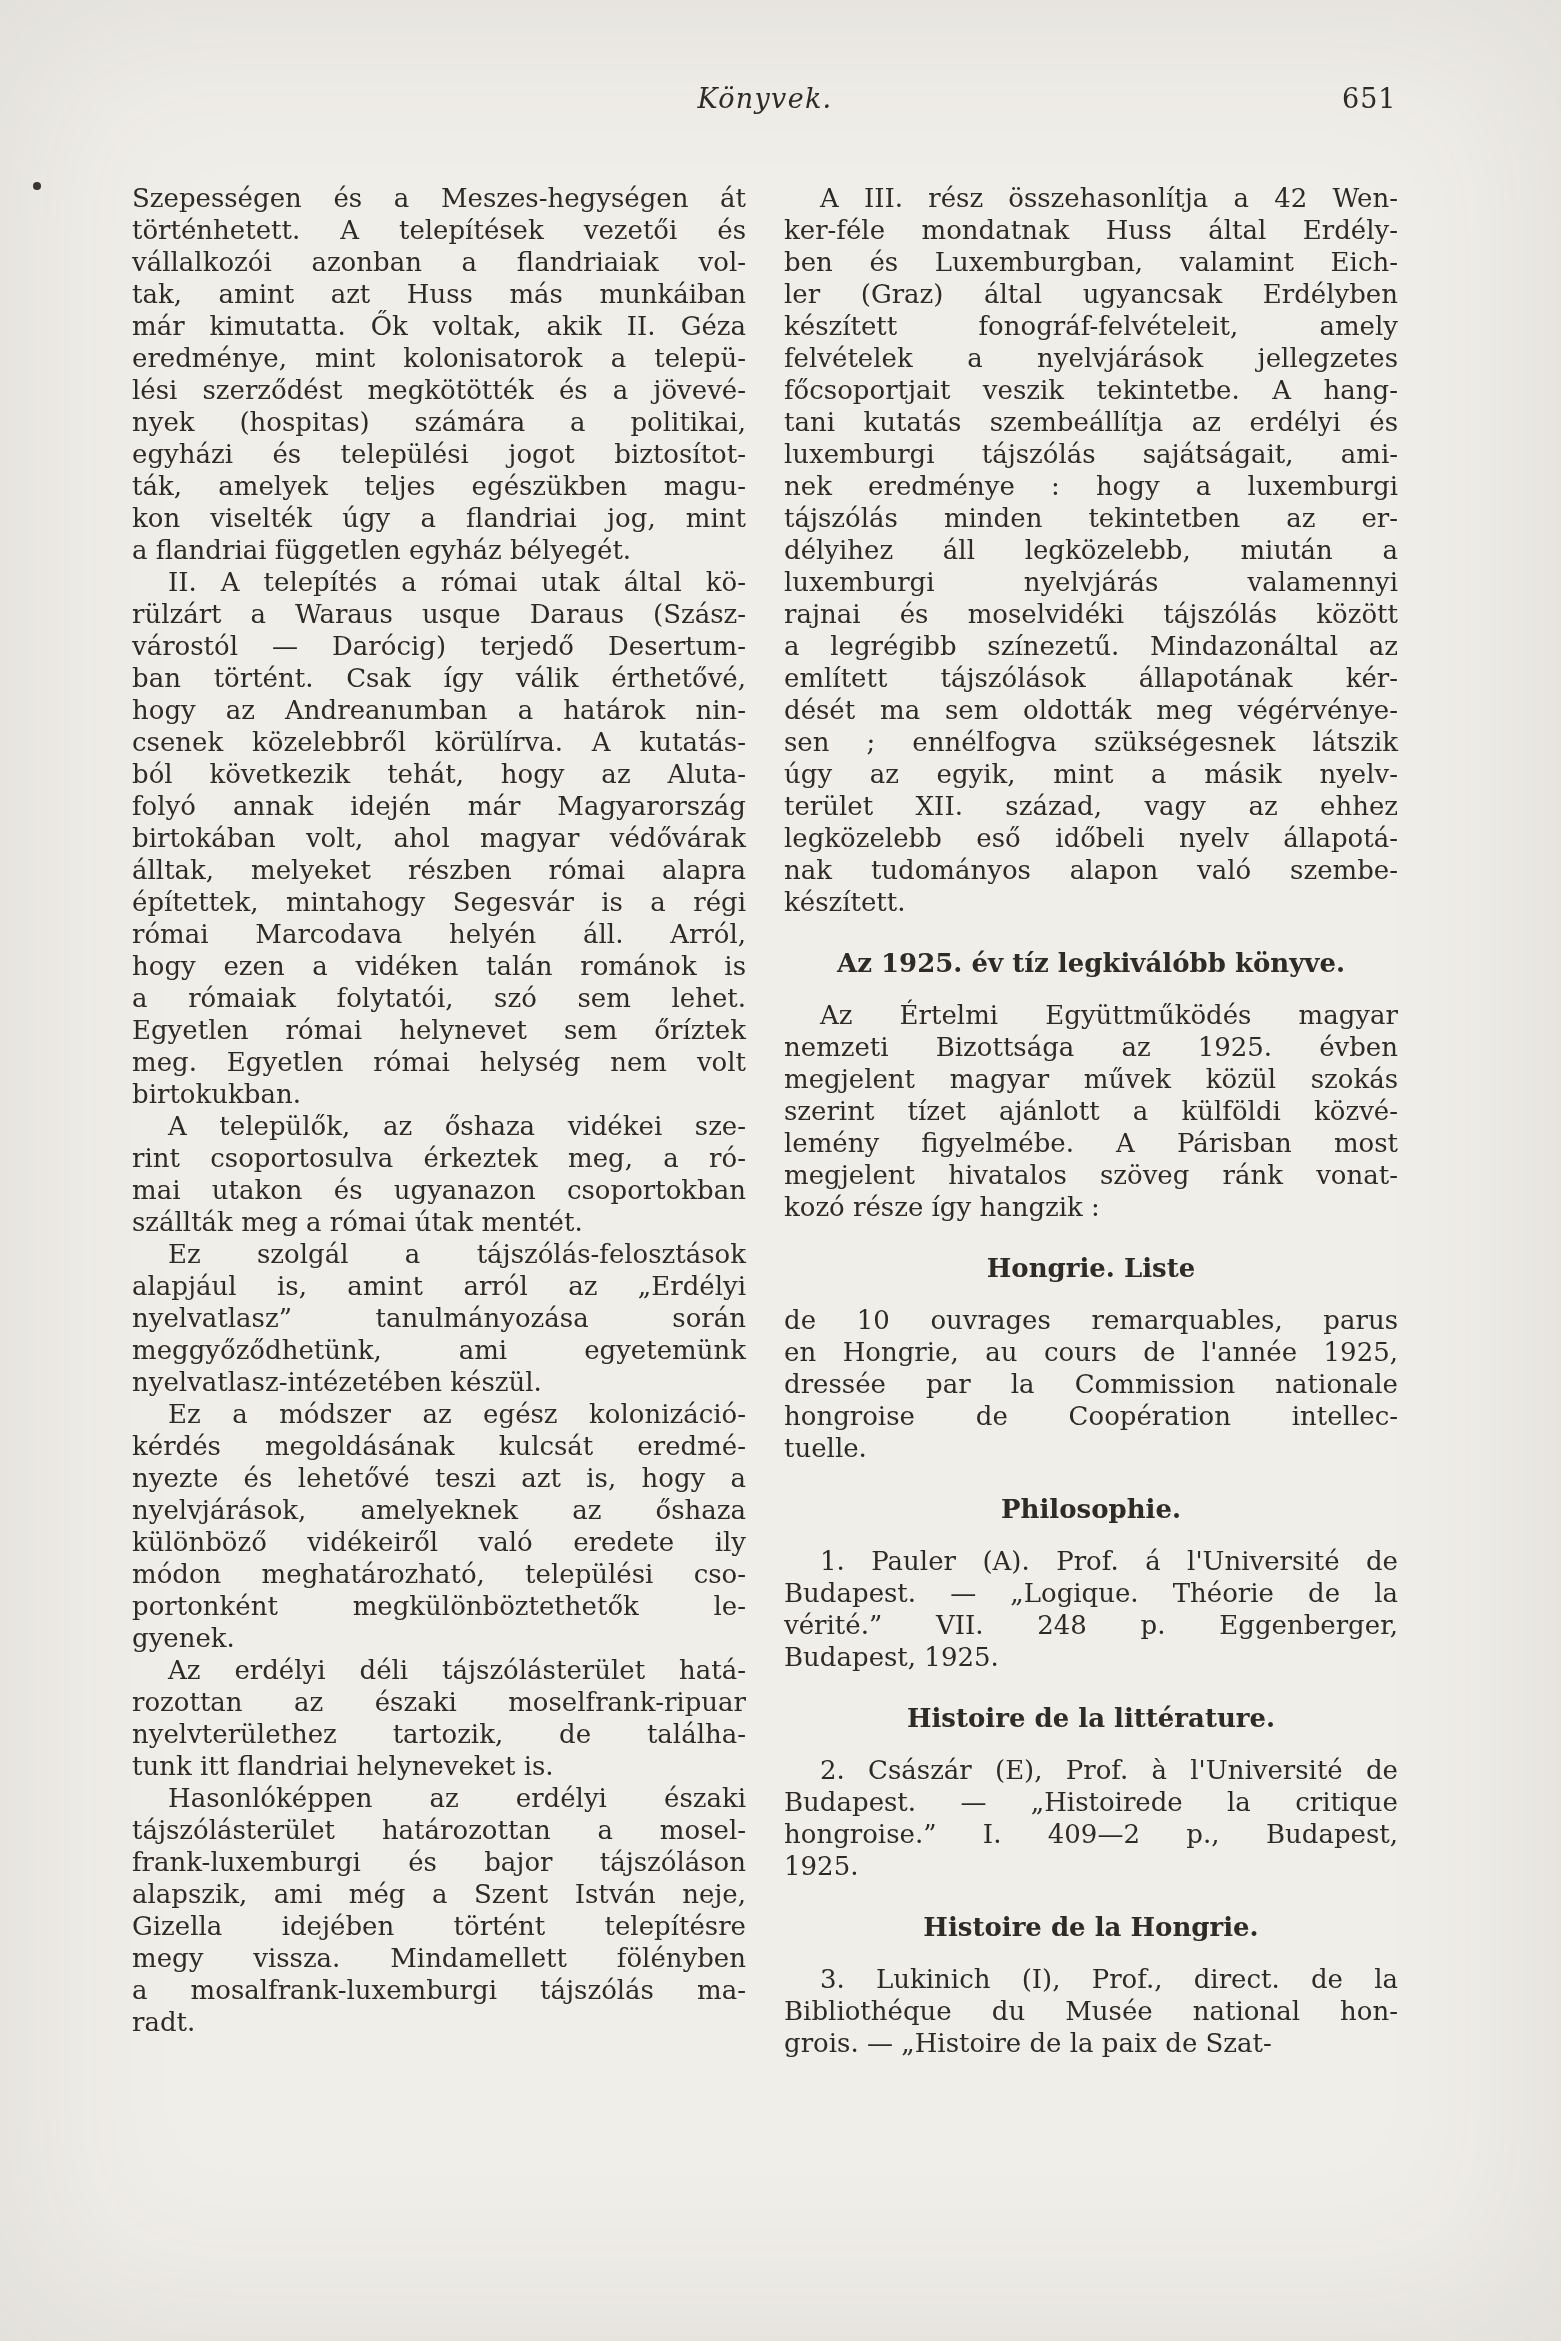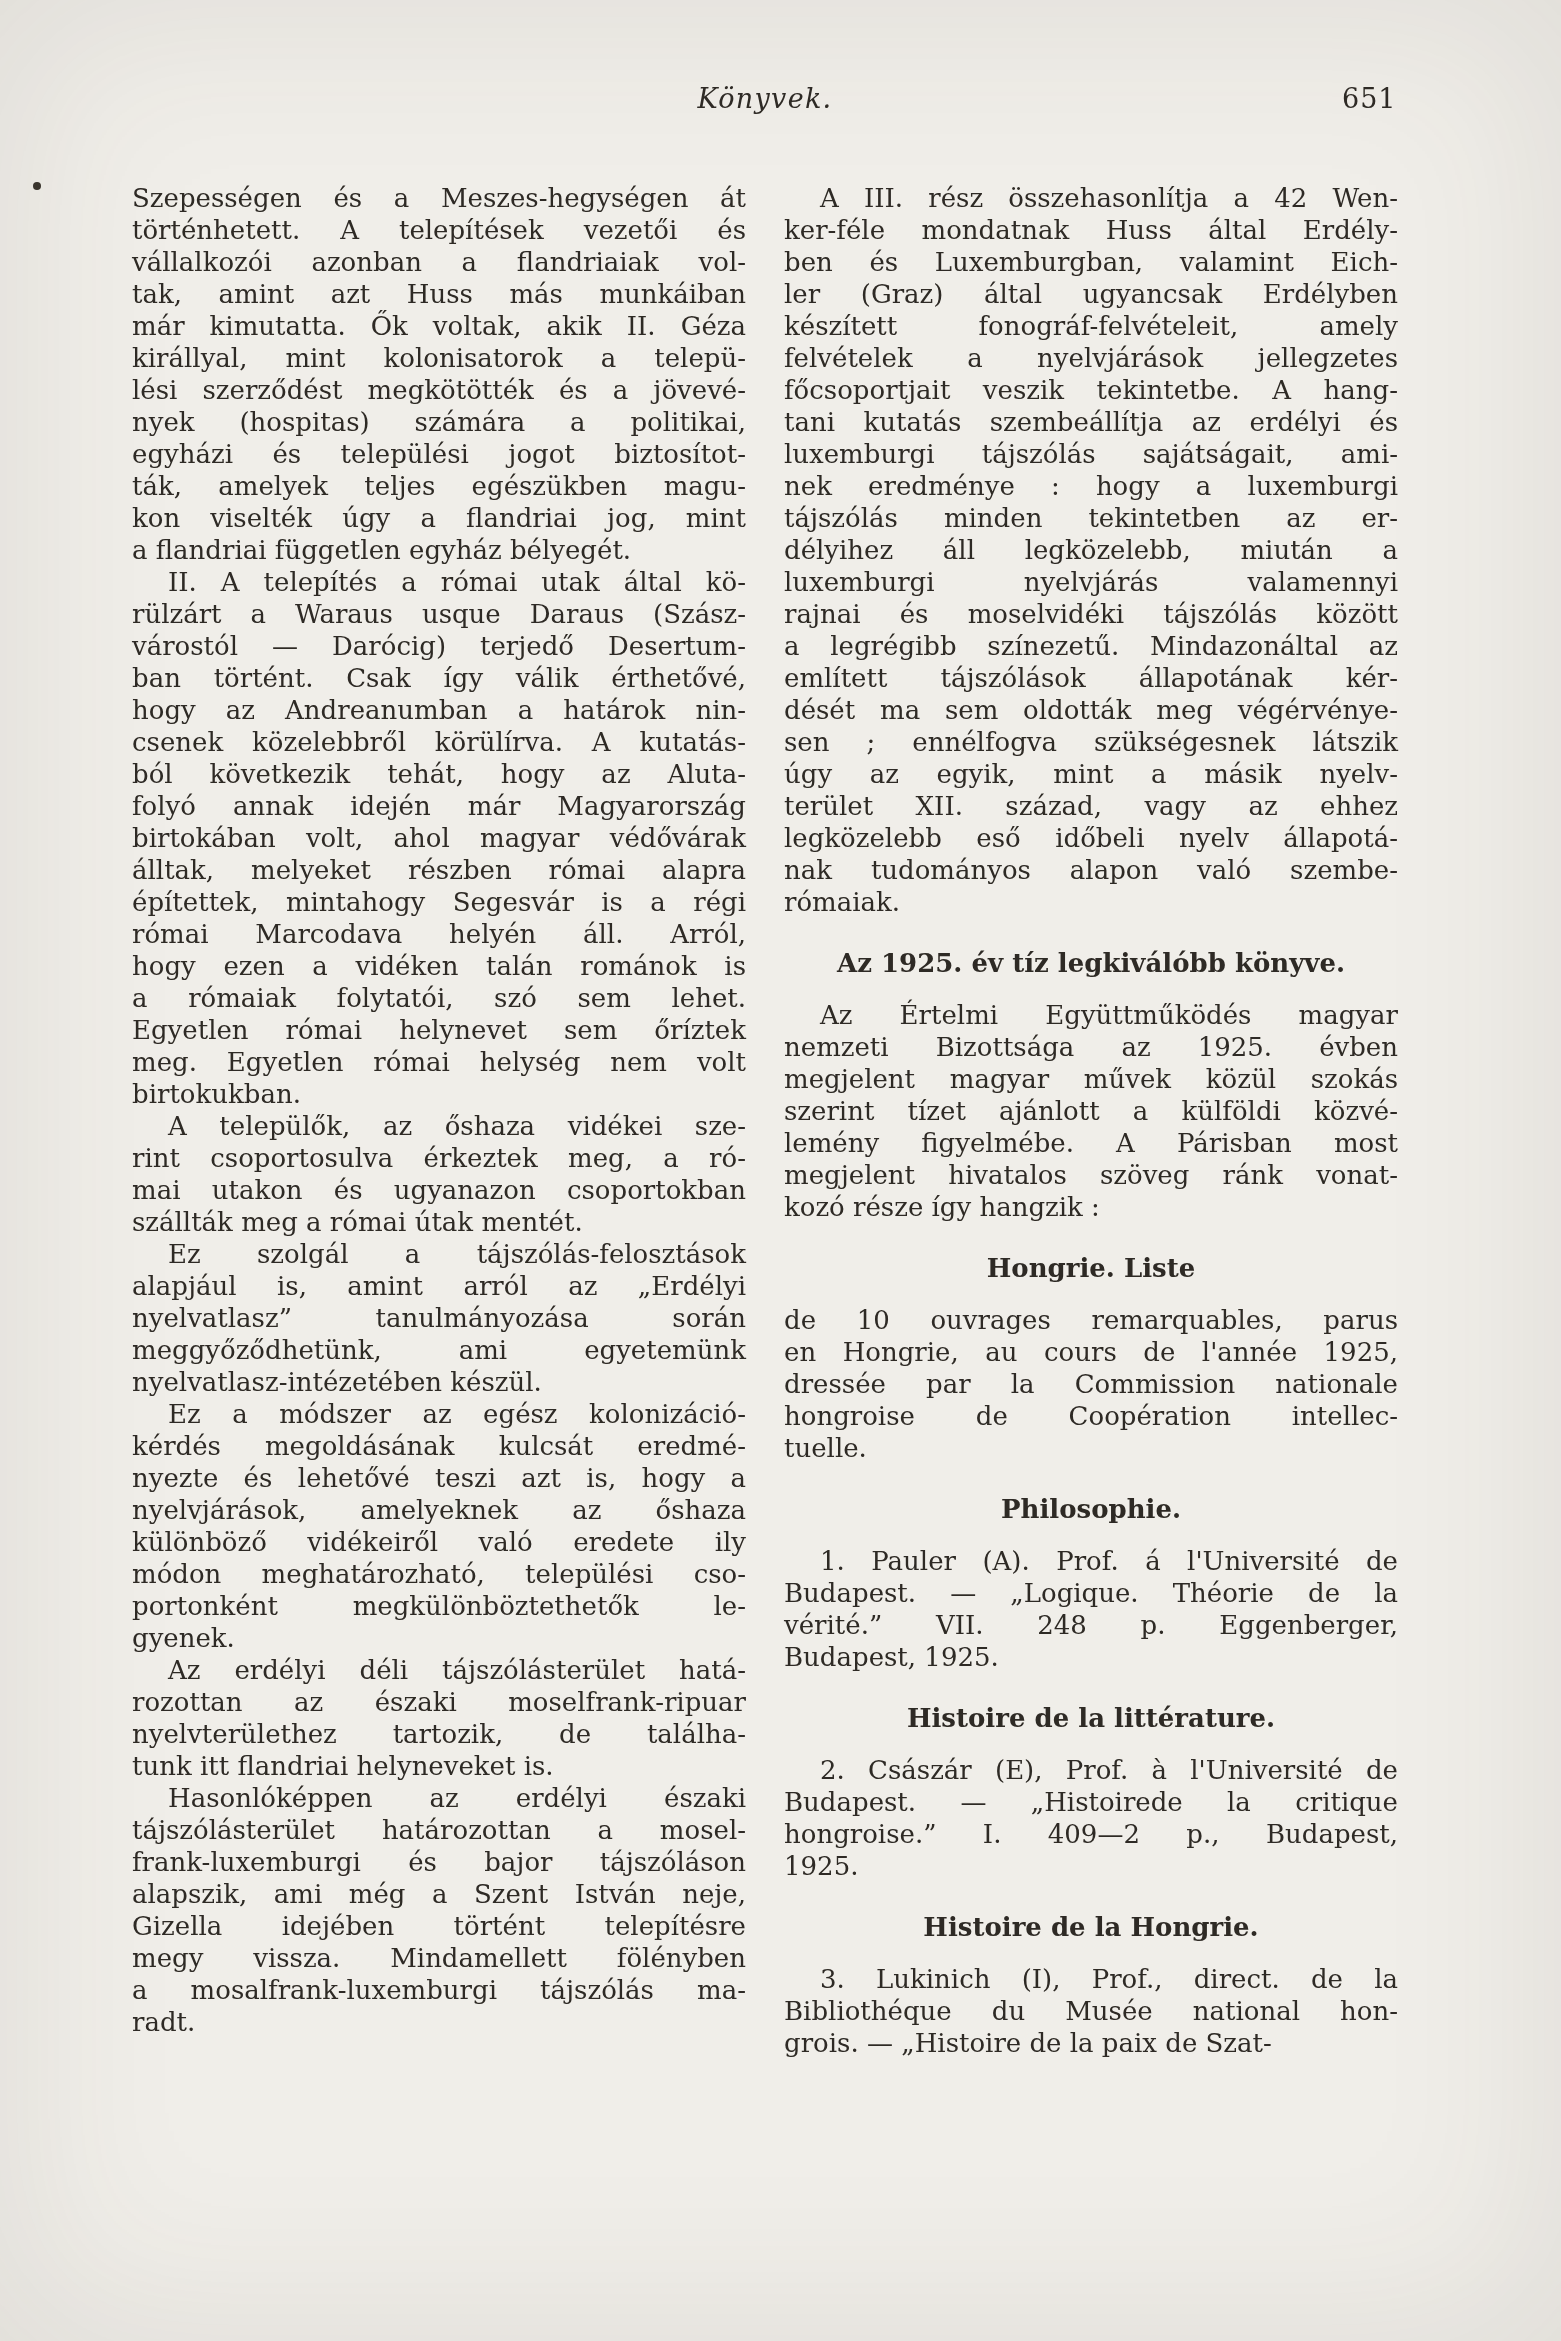--- a/index.html
+++ b/index.html
@@ -93,21 +93,21 @@
 
     <div class="columns">
 
       <div class="col">
         <p class="para">
             <span class="ln">Szepességen és a Meszes-hegységen át</span>
             <span class="ln">történhetett. A telepítések vezetői és</span>
             <span class="ln">vállalkozói azonban a flandriaiak vol-</span>
             <span class="ln">tak, amint azt Huss más munkáiban</span>
             <span class="ln">már kimutatta. Ők voltak, akik II. Géza</span>
-            <span class="ln">királlyal, mint kolonisatorok a telepü-</span>
+            <span class="ln">eredménye, mint kolonisatorok a telepü-</span>
             <span class="ln">lési szerződést megkötötték és a jövevé-</span>
             <span class="ln">nyek (hospitas) számára a politikai,</span>
             <span class="ln">egyházi és települési jogot biztosítot-</span>
             <span class="ln">ták, amelyek teljes egészükben magu-</span>
             <span class="ln">kon viselték úgy a flandriai jog, mint</span>
             <span class="ln last">a flandriai független egyház bélyegét.</span>
           </p>
         <p class="para indent">
             <span class="ln">II. A telepítés a római utak által kö-</span>
             <span class="ln">rülzárt a Waraus usque Daraus (Szász-</span>
@@ -185,21 +185,21 @@
             <span class="ln">luxemburgi nyelvjárás valamennyi</span>
             <span class="ln">rajnai és moselvidéki tájszólás között</span>
             <span class="ln">a legrégibb színezetű. Mindazonáltal az</span>
             <span class="ln">említett tájszólások állapotának kér-</span>
             <span class="ln">dését ma sem oldották meg végérvénye-</span>
             <span class="ln">sen ; ennélfogva szükségesnek látszik</span>
             <span class="ln">úgy az egyik, mint a másik nyelv-</span>
             <span class="ln">terület XII. század, vagy az ehhez</span>
             <span class="ln">legközelebb eső időbeli nyelv állapotá-</span>
             <span class="ln">nak tudományos alapon való szembe-</span>
-            <span class="ln last">rómaiak.</span>
+            <span class="ln last">készített.</span>
           </p>
 
         <h3 class="subhead">Az 1925. év tíz legkiválóbb könyve.</h3>
 
         <p class="para indent">
             <span class="ln">Az Értelmi Együttműködés magyar</span>
             <span class="ln">nemzeti Bizottsága az 1925. évben</span>
             <span class="ln">megjelent magyar művek közül szokás</span>
             <span class="ln">szerint tízet ajánlott a külföldi közvé-</span>
             <span class="ln">lemény figyelmébe. A Párisban most</span>

